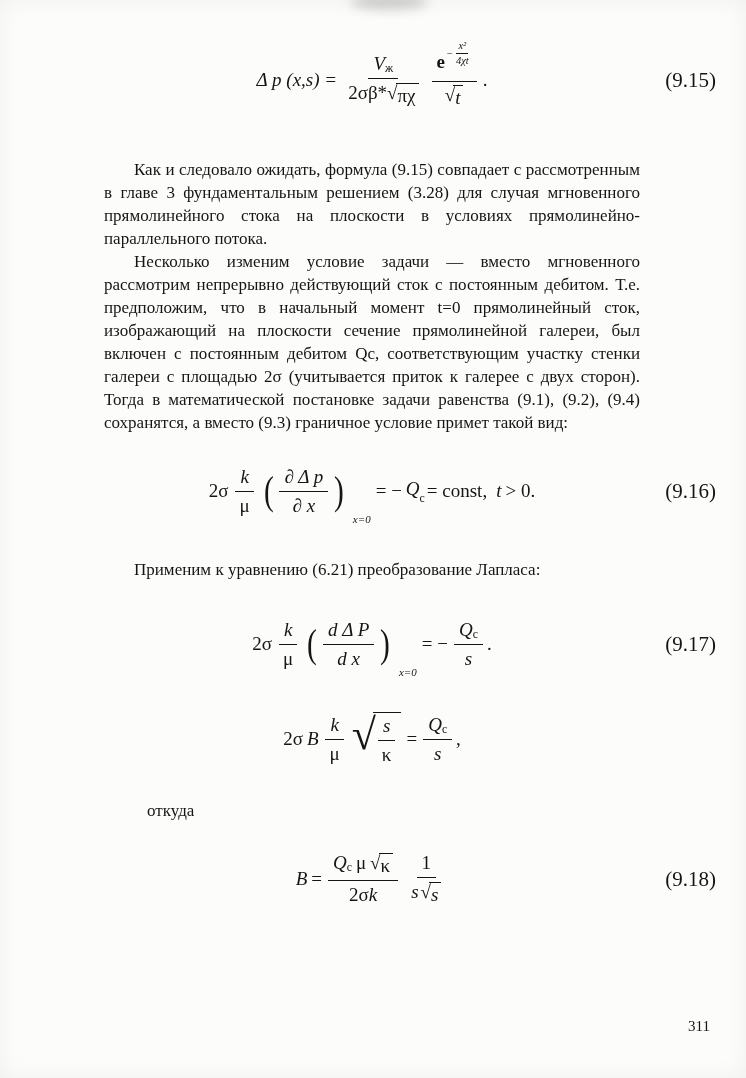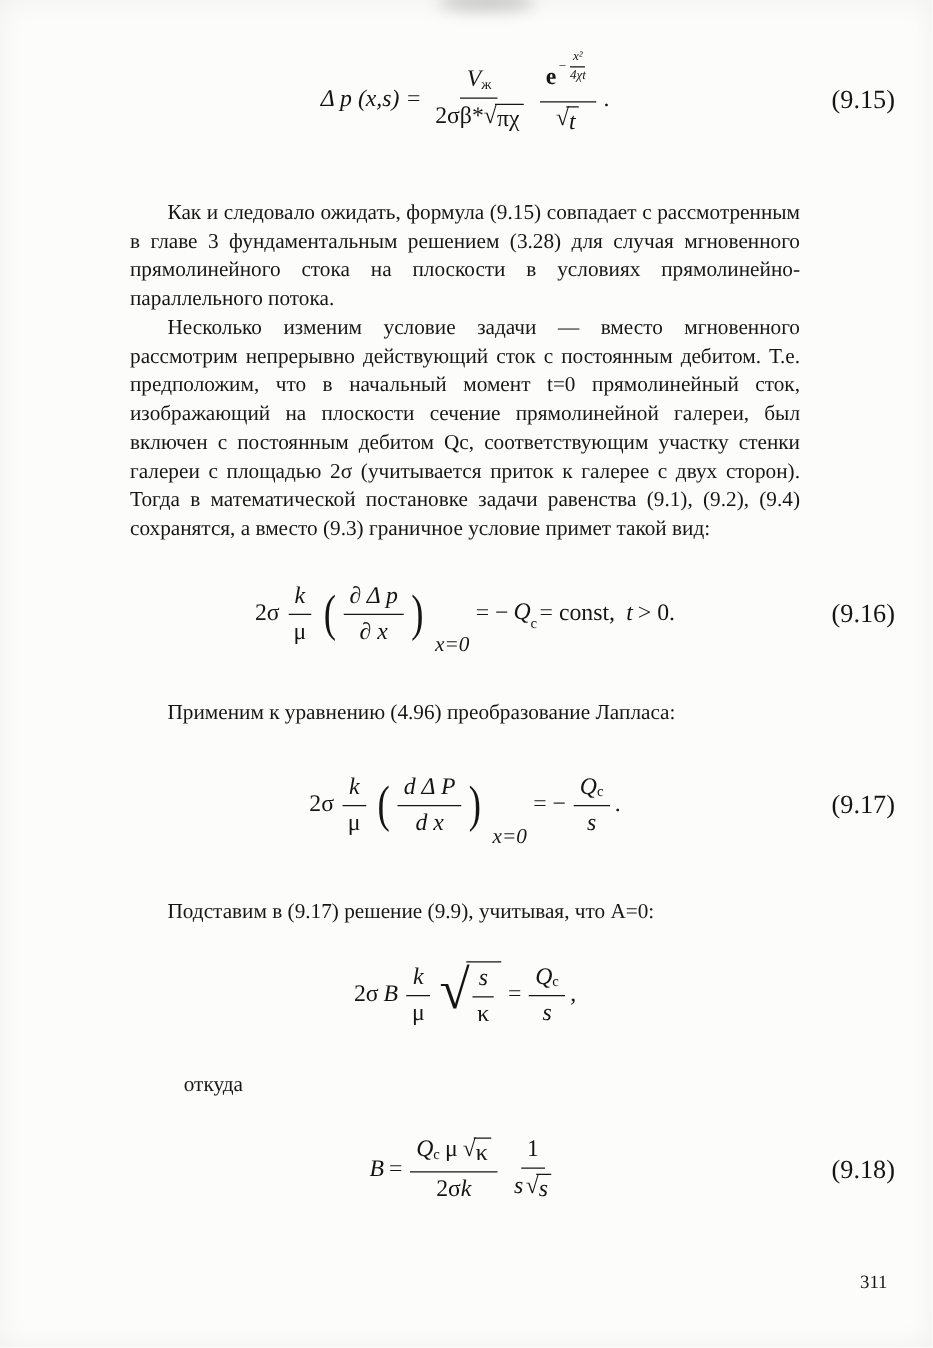--- a/index.html
+++ b/index.html
@@ -54,21 +54,21 @@
   .sqrt { display:inline-flex; align-items:flex-start; }
   .sqrt .sign { margin-right:-2px; line-height:1.05; }
   .sqrt .rad { border-top:1.2px solid #151515; padding:1px 3px 0 2px; }
 
   .sqrt.big { align-items:flex-start; margin:0 3px; }
   .sqrt.big .sign { font-size:44px; line-height:46px; margin-right:-3px; font-weight:300; }
   .sqrt.big .rad { border-top:1.4px solid #151515; padding:2px 4px 0 3px; }
 
   .pgroup { display:inline-flex; align-items:center; margin:0 3px; }
   .paren { font-size:215%; font-weight:300; line-height:0.9; transform:scaleX(0.72); display:inline-block; }
-  .psub { align-self:flex-end; font-size:17px; font-style:italic; transform:translateY(9px); margin-left:7px; }
+  .psub { align-self:flex-end; font-size:11px; font-style:italic; transform:translateY(9px); margin-left:7px; }
 
   .page-number { position:absolute; right:36px; bottom:40px; font-size:15px; }
 </style>
 </head>
 <body>
 
 <div class="page">
 
   <div class="artifact"></div>
 
@@ -133,21 +133,21 @@
       </span>
       <span>= −</span>
       <span style="margin-right:0;"><span class="mi">Q</span><sub>с</sub></span>
       <span>= const,</span>
       <span class="mi" style="margin-left:7px;">t</span>
       <span>&gt; 0.</span>
     </div>
     <div class="eq-tag">(9.16)</div>
   </div>
 
-  <p class="para indent" style="margin-top:30px;">Применим к уравнению (4.96) преобразование Лапласа:</p>
+  <p class="para indent" style="margin-top:30px;">Применим к уравнению (6.21) преобразование Лапласа:</p>
 
   <div class="formula-row" style="margin-top:24px; min-height:78px;">
     <div class="math">
       <span>2σ</span>
       <span class="frac">
           <span class="num mi">k</span>
           <span class="den">μ</span>
         </span>
       <span class="pgroup">
         <span class="paren">(</span>
@@ -164,21 +164,20 @@
             <span class="mi">Q</span>
             <sub>с</sub>
           </span>
         <span class="den mi">s</span>
       </span>
       <span style="margin-left:0;">.</span>
     </div>
     <div class="eq-tag">(9.17)</div>
   </div>
 
-  <p class="para indent" style="margin-top:34px;">Подставим в (9.17) решение (9.9), учитывая, что A=0:</p>
 
   <div class="formula-row" style="margin-top:22px; min-height:68px;">
     <div class="math">
       <span>2σ</span>
       <span class="mi">B</span>
       <span class="frac">
           <span class="num mi">k</span>
           <span class="den">μ</span>
         </span>
       <span class="sqrt big">

